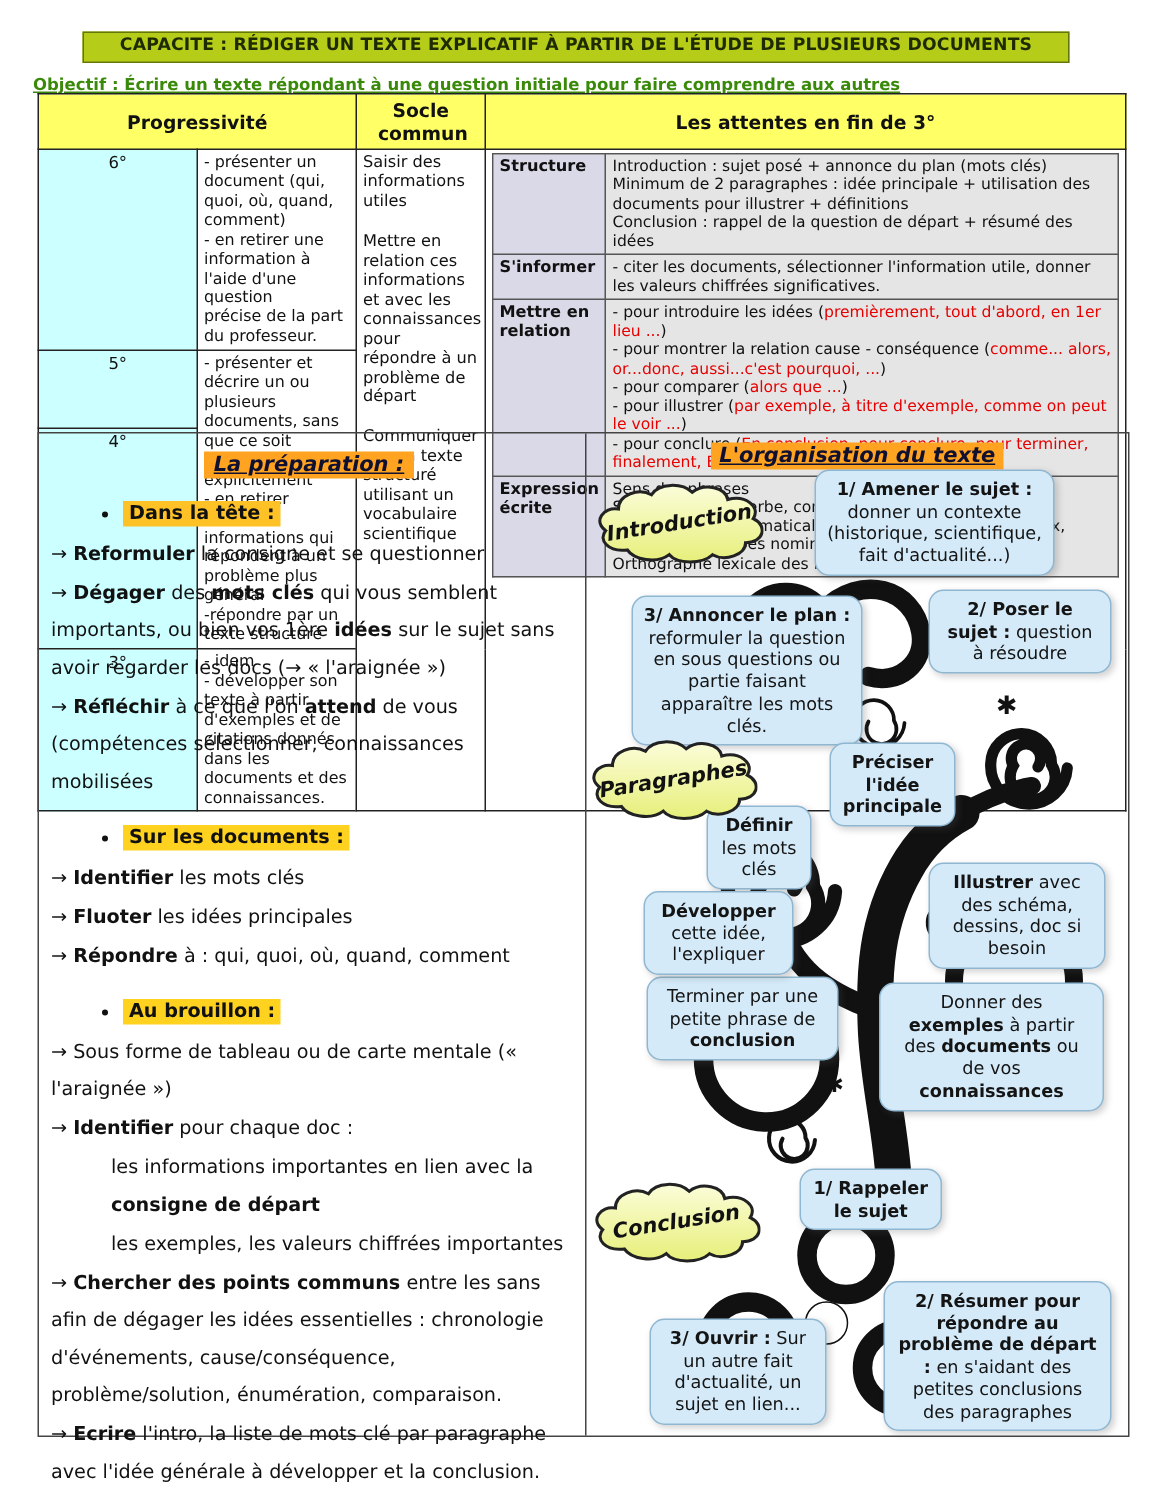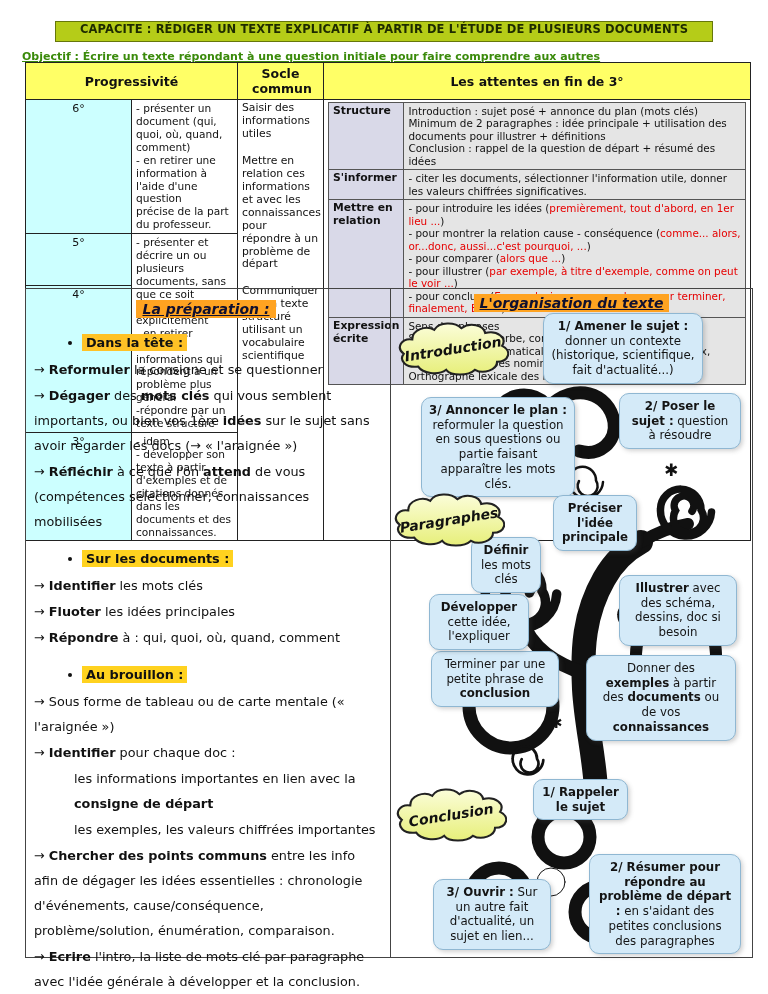--- a/index.html
+++ b/index.html
@@ -162,21 +162,21 @@
       <div class="p-line"><span>→ </span><span style="font-weight: bold;">Répondre</span><span> à : qui, quoi, où, quand, comment</span></div>
 
       <div class="bullet-row">
         <span class="bullet-dot"></span>
         <span class="bullet-label">Au brouillon :</span>
       </div>
       <div class="p-line"><span>→ Sous forme de tableau ou de carte mentale (« l'araignée »)</span></div>
       <div class="p-line"><span>→ </span><span style="font-weight: bold;">Identifier</span><span> pour chaque doc :</span></div>
       <div class="p-line indent"><span>les informations importantes en lien avec la </span><span style="font-weight: bold;">consigne de départ</span></div>
       <div class="p-line indent"><span>les exemples, les valeurs chiffrées importantes</span></div>
-      <div class="p-line"><span>→ </span><span style="font-weight: bold;">Chercher des points communs</span><span> entre les info afin de dégager les idées essentielles : chronologie d'événements, cause/conséquence, problème/solution, énumération, comparaison.</span></div>
+      <div class="p-line"><span>→ </span><span style="font-weight: bold;">Chercher des points communs</span><span> entre les sans afin de dégager les idées essentielles : chronologie d'événements, cause/conséquence, problème/solution, énumération, comparaison.</span></div>
       <div class="p-line"><span>→ </span><span style="font-weight: bold;">Ecrire</span><span> l'intro, la liste de mots clé par paragraphe avec l'idée générale à développer et la conclusion.</span></div>
 
     </div>
 
     <div class="right-col">
       <div class="section-title">
         <span>L'organisation du texte</span>
       </div>
 
       <svg width="0" height="0" style="position:absolute">

